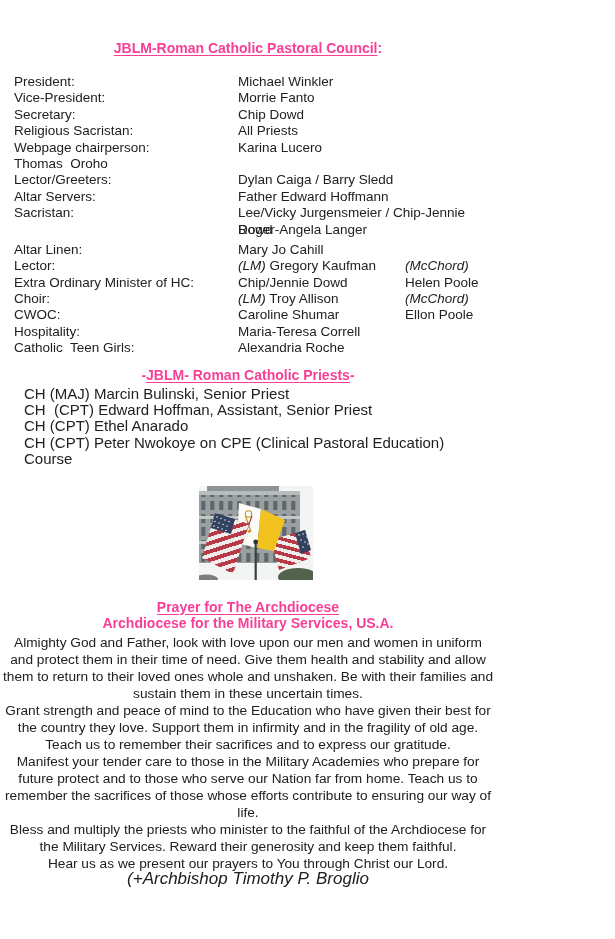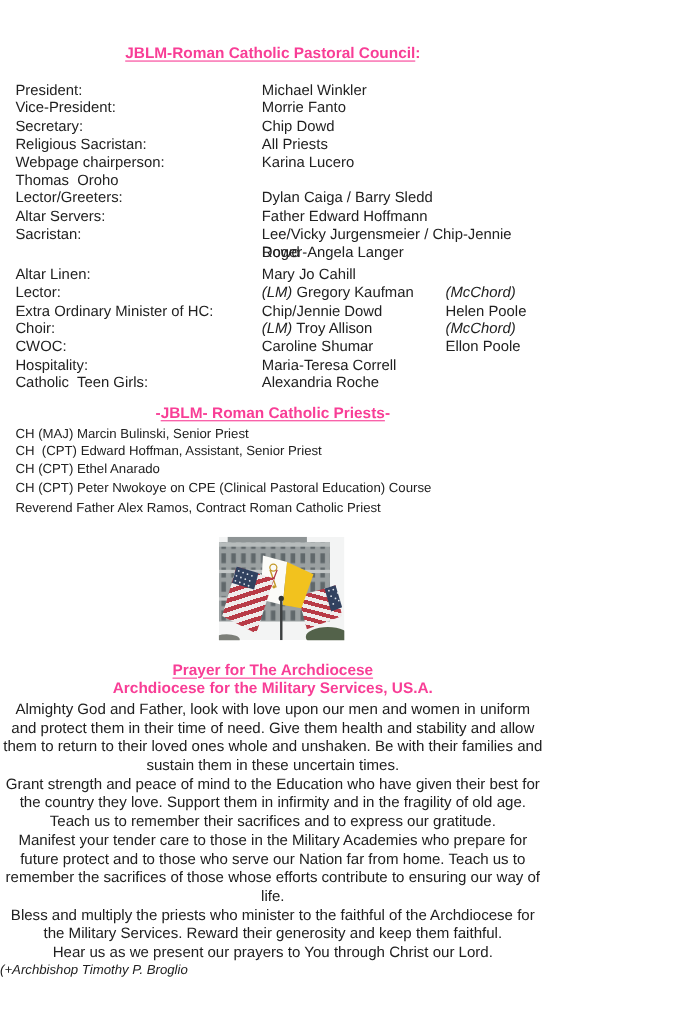--- a/index.html
+++ b/index.html
@@ -15,30 +15,30 @@
   .rows{margin-top:18px;}
   .row{display:flex;padding-left:14px;font-size:13.5px;line-height:16.4px;height:16.4px;}
   .row.gap{margin-top:4px;}
   .lbl{width:224px;flex:none;white-space:pre-wrap;}
   .val{white-space:pre-wrap;display:flex;}
   .val .part1{width:167px;flex:none;white-space:pre-wrap;}
   .val .part2{white-space:pre-wrap;}
   em{font-style:italic;}
 
   h2.priests-title{margin:11px 0 3px;}
-  .plist .pr-line{padding-left:14px;font-size:12px;line-height:16.4px;white-space:pre-wrap;}
+  .plist .pr-line{padding-left:24px;font-size:15px;line-height:16.4px;white-space:pre-wrap;}
   .plist .pr-line.last{margin-top:2px;}
 
   .photo-wrap{width:114px;height:94px;margin:18px auto 0;transform:translateX(8px);}
 
   h3.prayer-title{margin:20px 0 0;}
   h4.prayer-subtitle{margin:1px 17px 0;}
   .prayer-lines{margin-top:3px;}
   .prayer-lines .py-line{text-align:center;font-size:13.7px;line-height:17px;color:#202020;}
-  .attribution{text-align:left;font-size:12px;line-height:14px;font-style:italic;color:#202020;}
+  .attribution{text-align:center;font-size:17px;line-height:14px;font-style:italic;color:#202020;}
 </style>
 </head>
 <body>
 
 <div class="page">
 
   <h1 class="heading council-title"><span class="u">JBLM-Roman Catholic Pastoral Council</span><span>:</span></h1>
 
   <div class="rows" id="council-rows">
       <div class="row">
@@ -110,21 +110,20 @@
       </div>
     </div>
 
   <h2 class="heading priests-title"><span>-</span><span class="u">JBLM- Roman Catholic Priests</span><span>-</span></h2>
 
   <div class="plist" id="priest-lines">
       <div class="pr-line">CH (MAJ) Marcin Bulinski, Senior Priest</div>
       <div class="pr-line">CH  (CPT) Edward Hoffman, Assistant, Senior Priest</div>
       <div class="pr-line">CH (CPT) Ethel Anarado</div>
       <div class="pr-line">CH (CPT) Peter Nwokoye on CPE (Clinical Pastoral Education) Course</div>
-      <div class="pr-line last">Reverend Father Alex Ramos, Contract Roman Catholic Priest</div>
     </div>
 
   <div class="photo-wrap">
     <svg viewBox="0 0 114 94" width="114" height="94" aria-hidden="true">
       <defs>
         <pattern id="win" width="9" height="13" patternUnits="userSpaceOnUse">
           <rect width="9" height="13" fill="#9aa0a1"></rect>
           <rect x="2.2" y="2" width="4.2" height="9" fill="#60686b"></rect>
         </pattern>
         <linearGradient id="usl" gradientUnits="userSpaceOnUse" x1="0" y1="0" x2="2.4" y2="7.6" spreadMethod="repeat">

